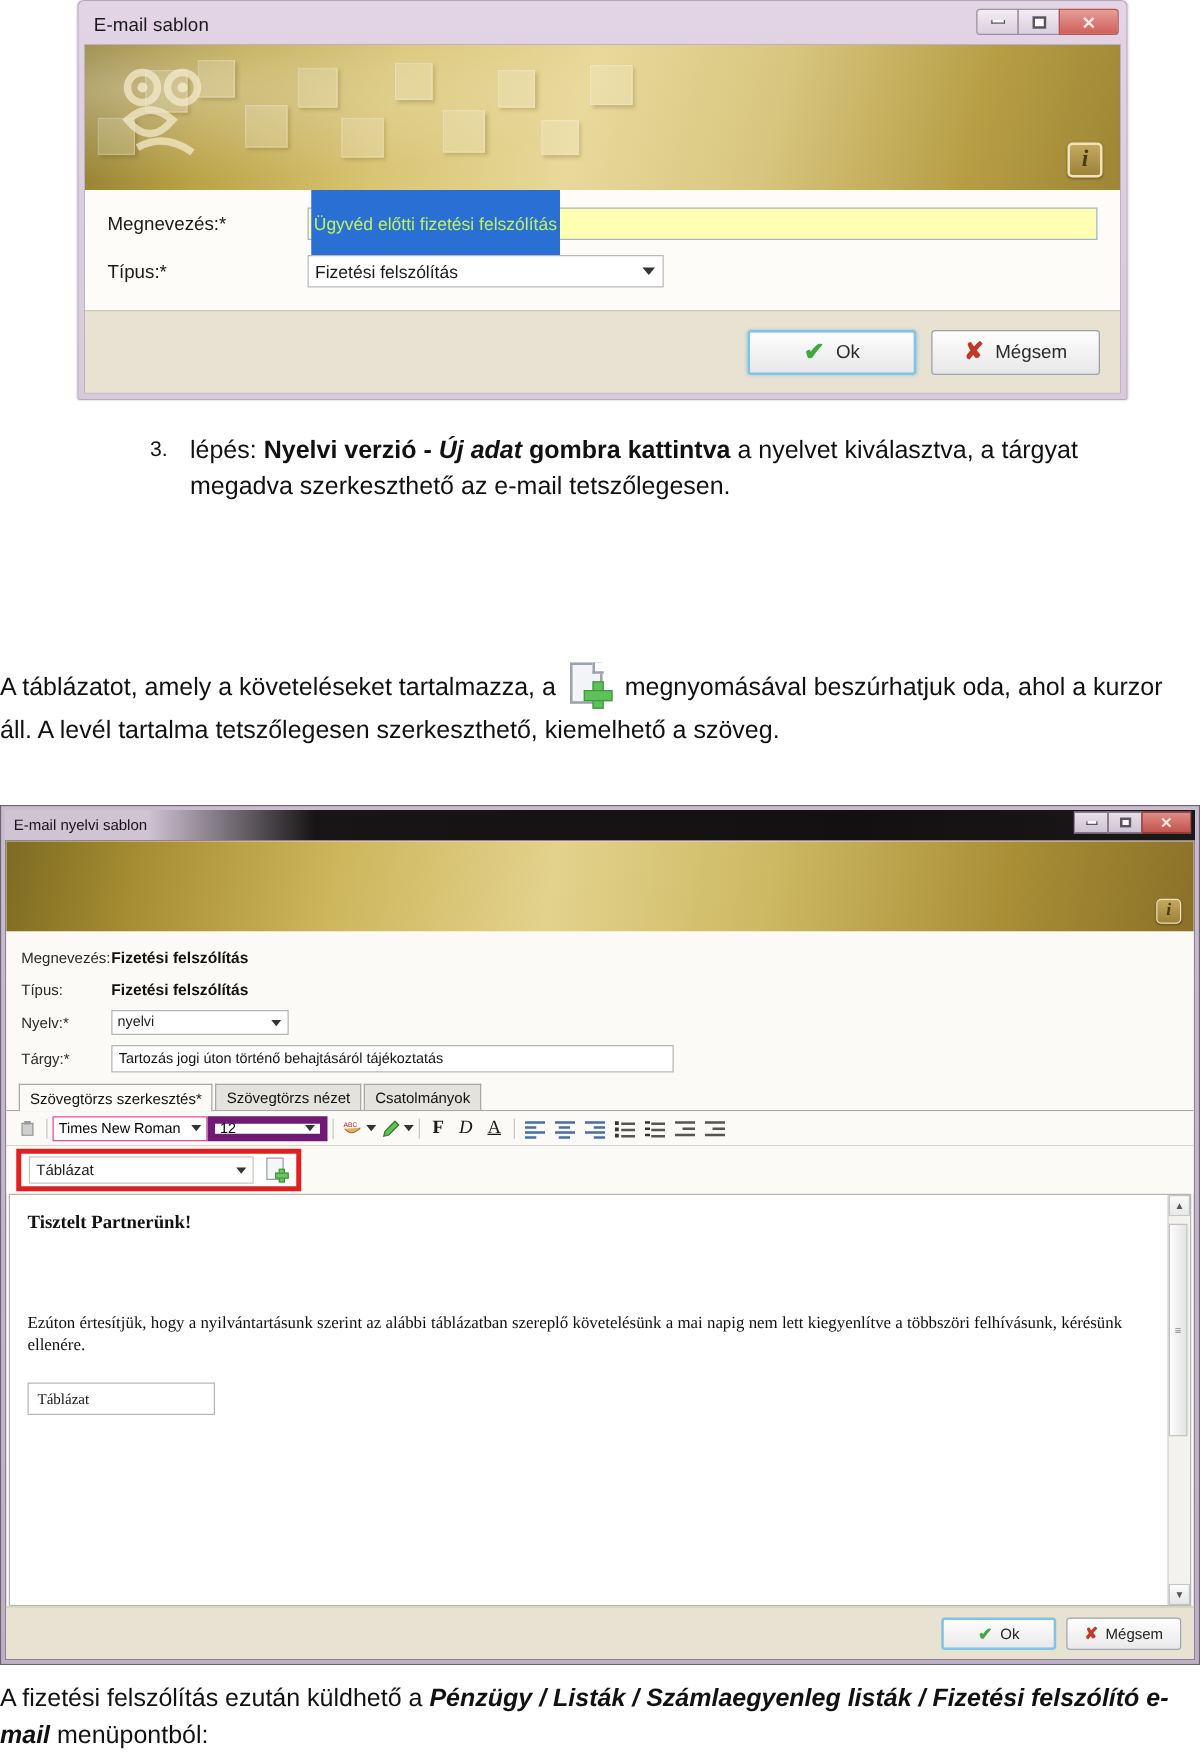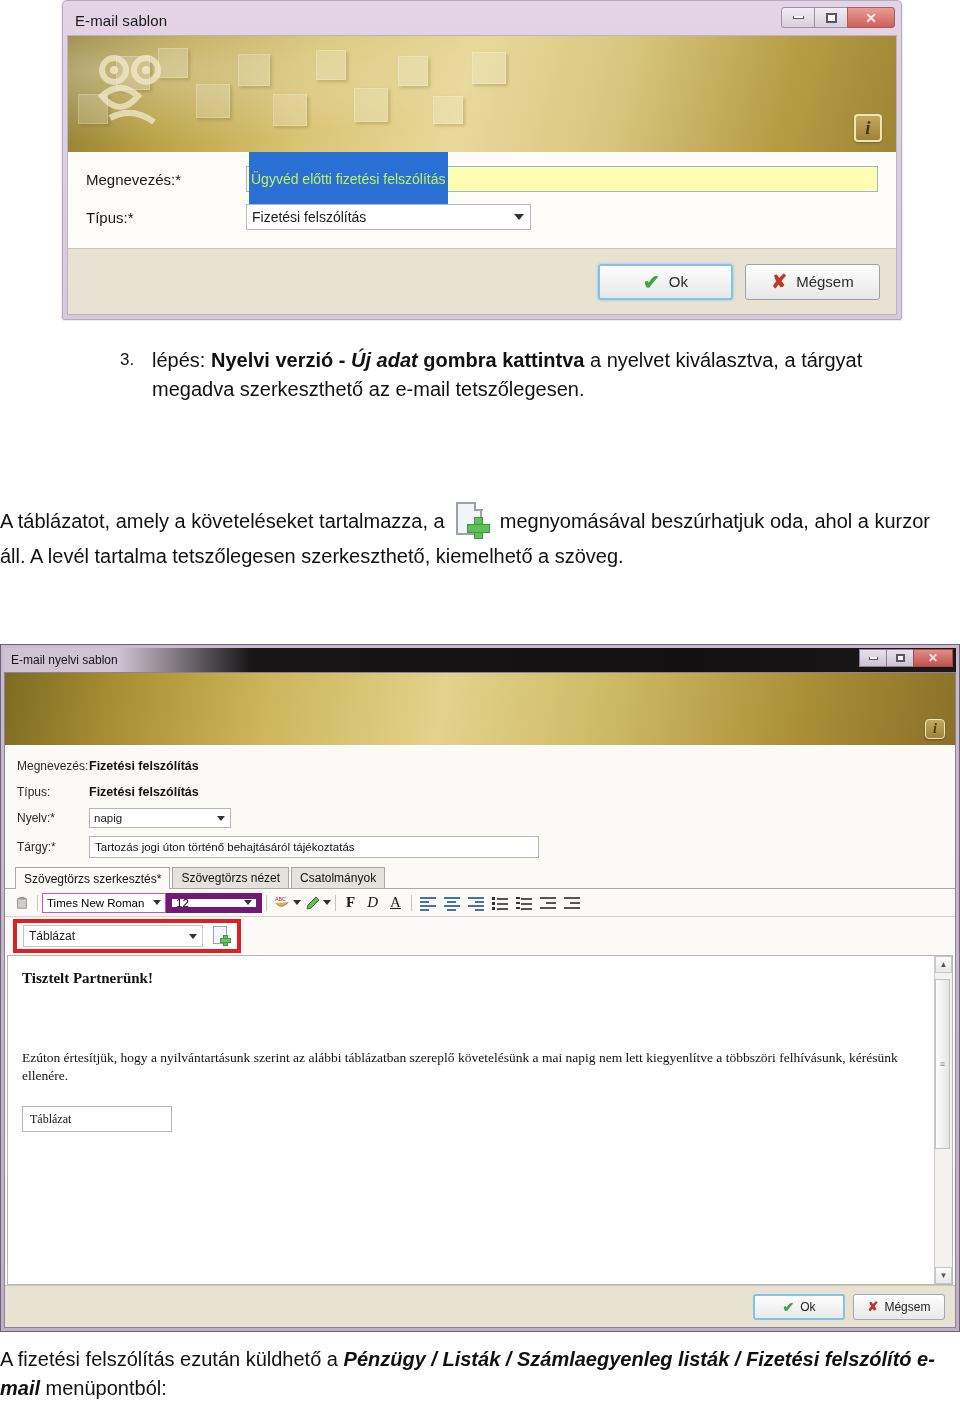--- a/index.html
+++ b/index.html
@@ -110,21 +110,21 @@
   }
   .dlg-btn.primary { border:2px solid #7fc4e8; box-shadow:0 0 3px rgba(110,180,220,.7); }
   .tick { color:#3fa93f; font-size:20px; font-weight:bold; line-height:1; }
   .cross { color:#c0392b; font-size:19px; font-weight:bold; line-height:1; }
 
   
   .prose { font-size:20px; color:#111; line-height:1.45; }
   #step3 { position:absolute; left:120px; top:346px; width:760px; }
   #step3 .num { position:absolute; left:0; top:2px; font-size:17px; }
   #step3 .body { margin-left:32px; }
-  #para2 { position:absolute; left:0px; top:502px; width:955px; }
+  #para2 { position:absolute; left:0px; top:530px; width:955px; }
   .inline-icon {
     display:inline-block; width:44px; height:40px; vertical-align:-14px;
     position:relative;
   }
   .doc-shape {
     position:absolute; left:6px; top:0; width:26px; height:33px;
     background:#f2f4f8; border:2px solid #9aa2ac;
   }
   .doc-fold {
     position:absolute; left:24px; top:0; width:9px; height:9px;
@@ -376,21 +376,21 @@
           <span class="f2label">Megnevezés:</span>
           <span class="f2value">Fizetési felszólítás</span>
         </div>
         <div class="f2row">
           <span class="f2label">Típus:</span>
           <span class="f2value">Fizetési felszólítás</span>
         </div>
         <div class="f2row">
           <span class="f2label">Nyelv:*</span>
           <span class="f2select">
-            <span>napig</span>
+            <span>nyelvi</span>
             <span class="caret2"></span>
           </span>
         </div>
         <div class="f2row" style="height:32px;">
           <span class="f2label">Tárgy:*</span>
           <span class="f2input">
             <span>Tartozás jogi úton történő behajtásáról tájékoztatás</span>
           </span>
         </div>
       </div>

